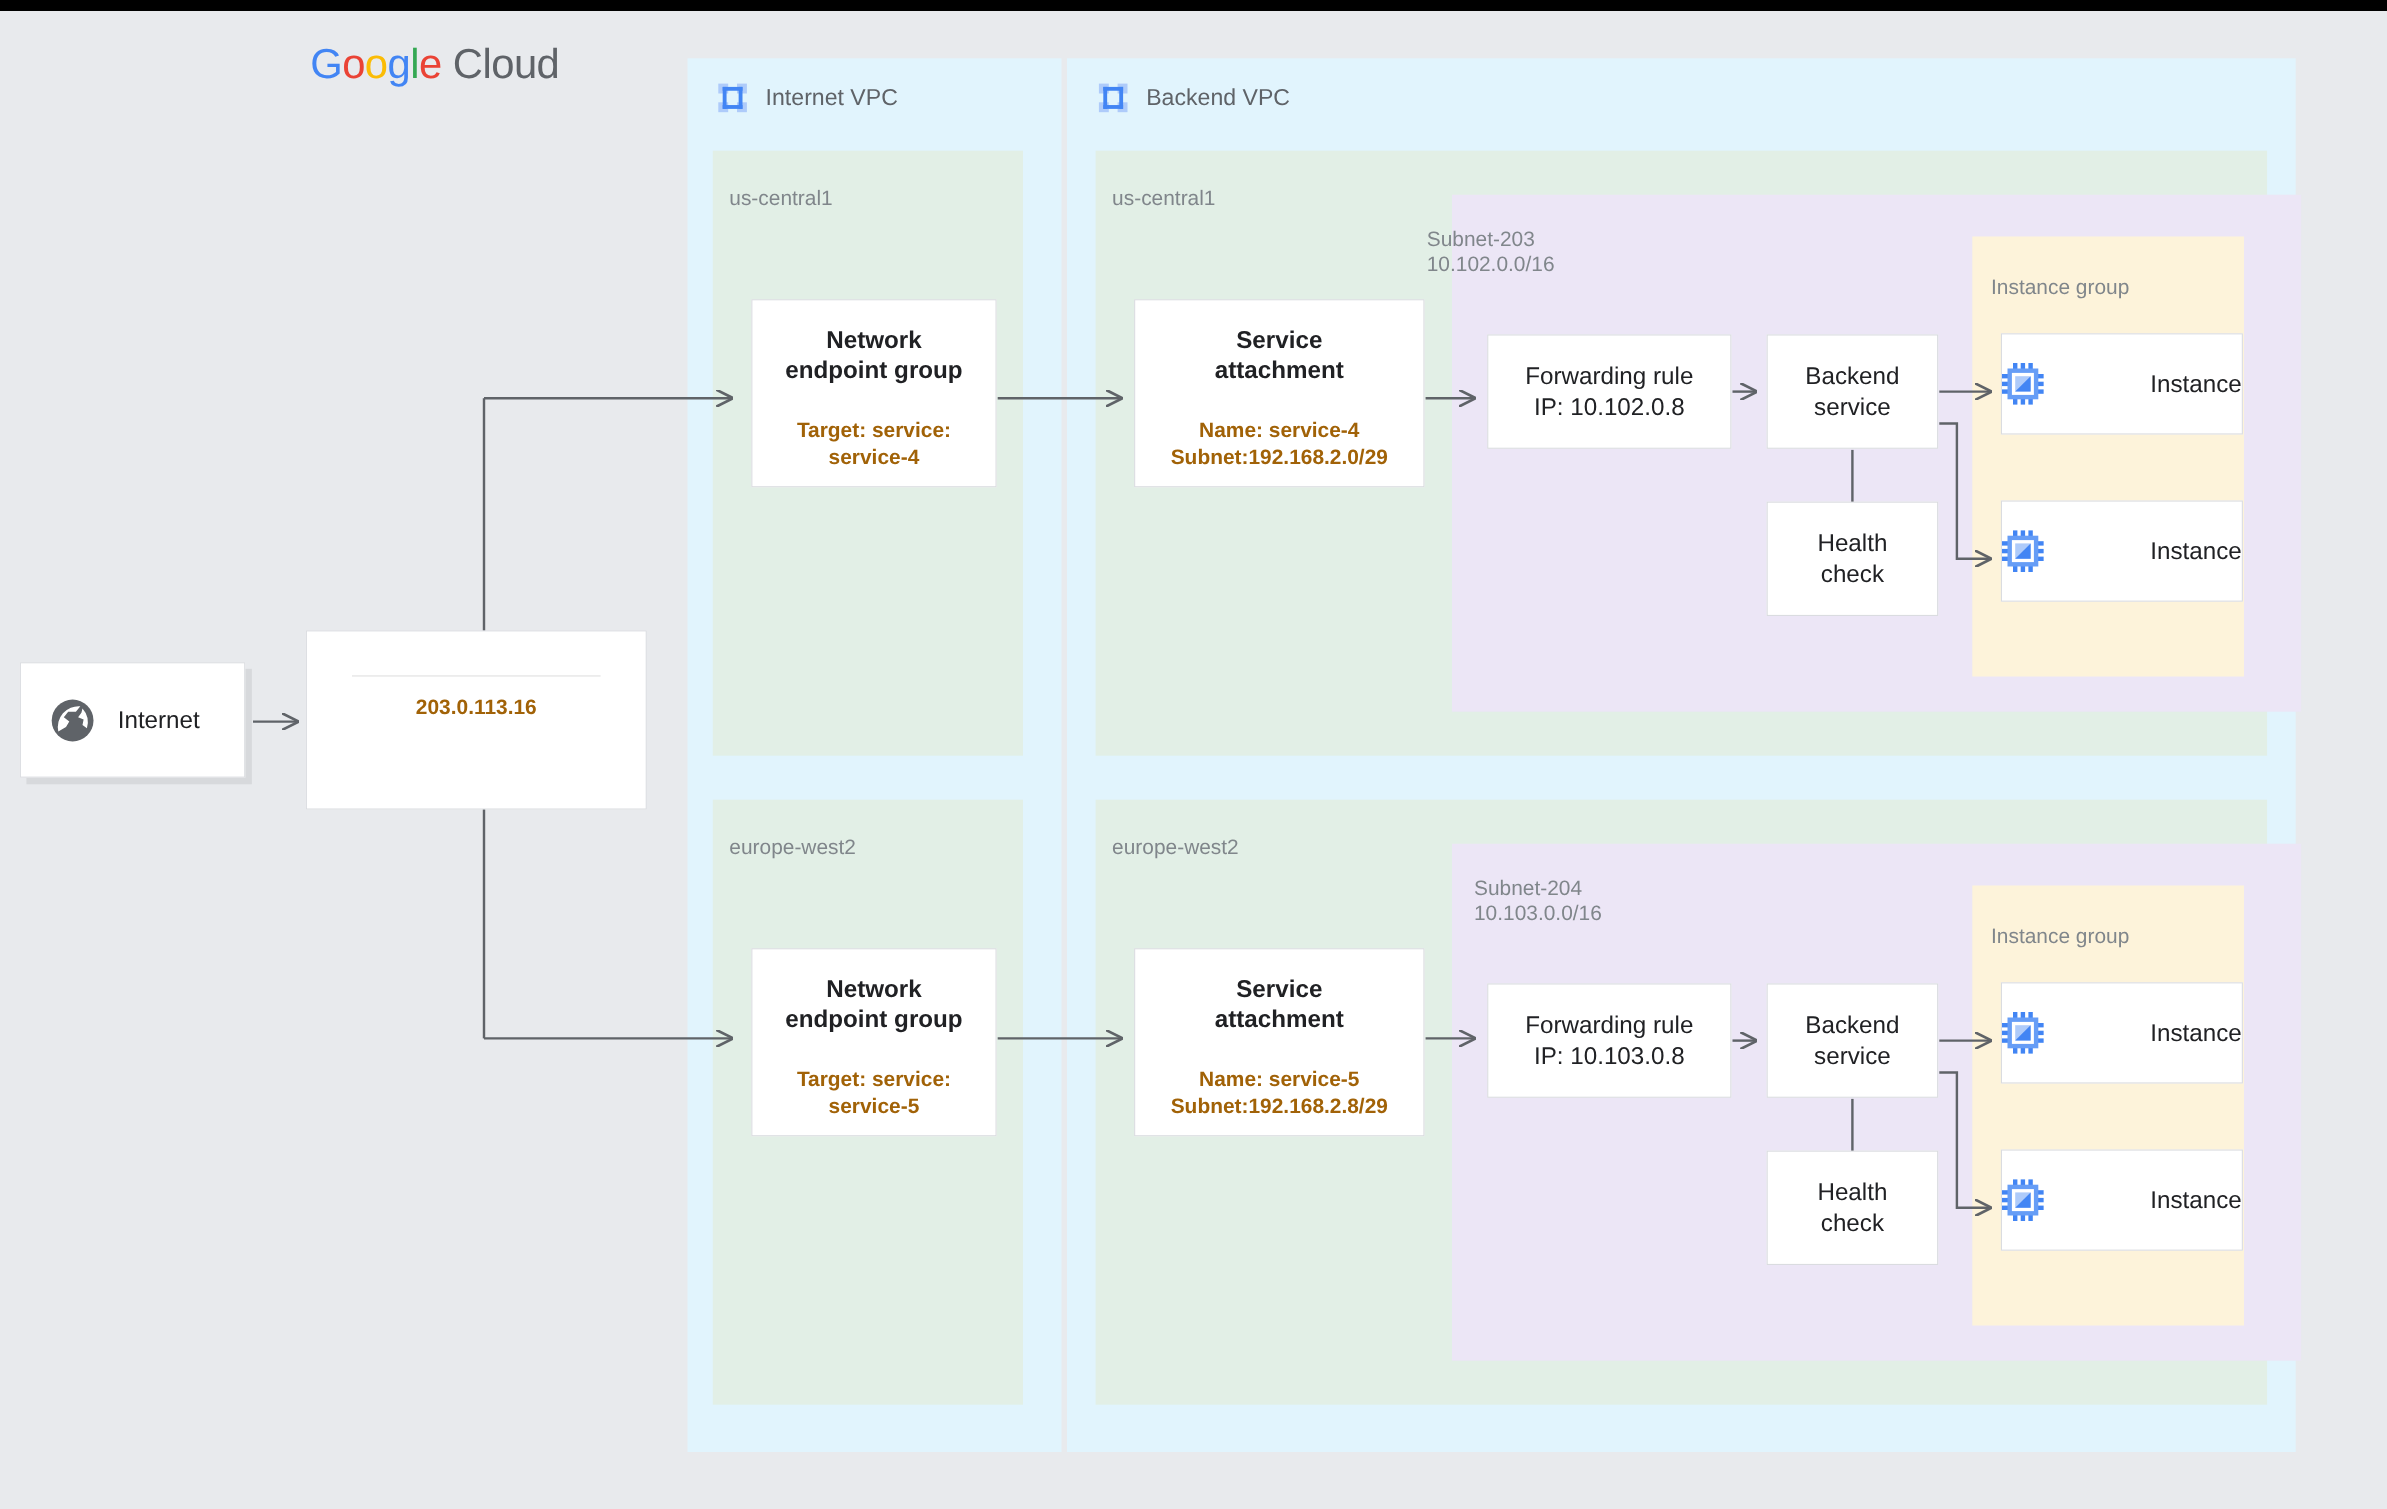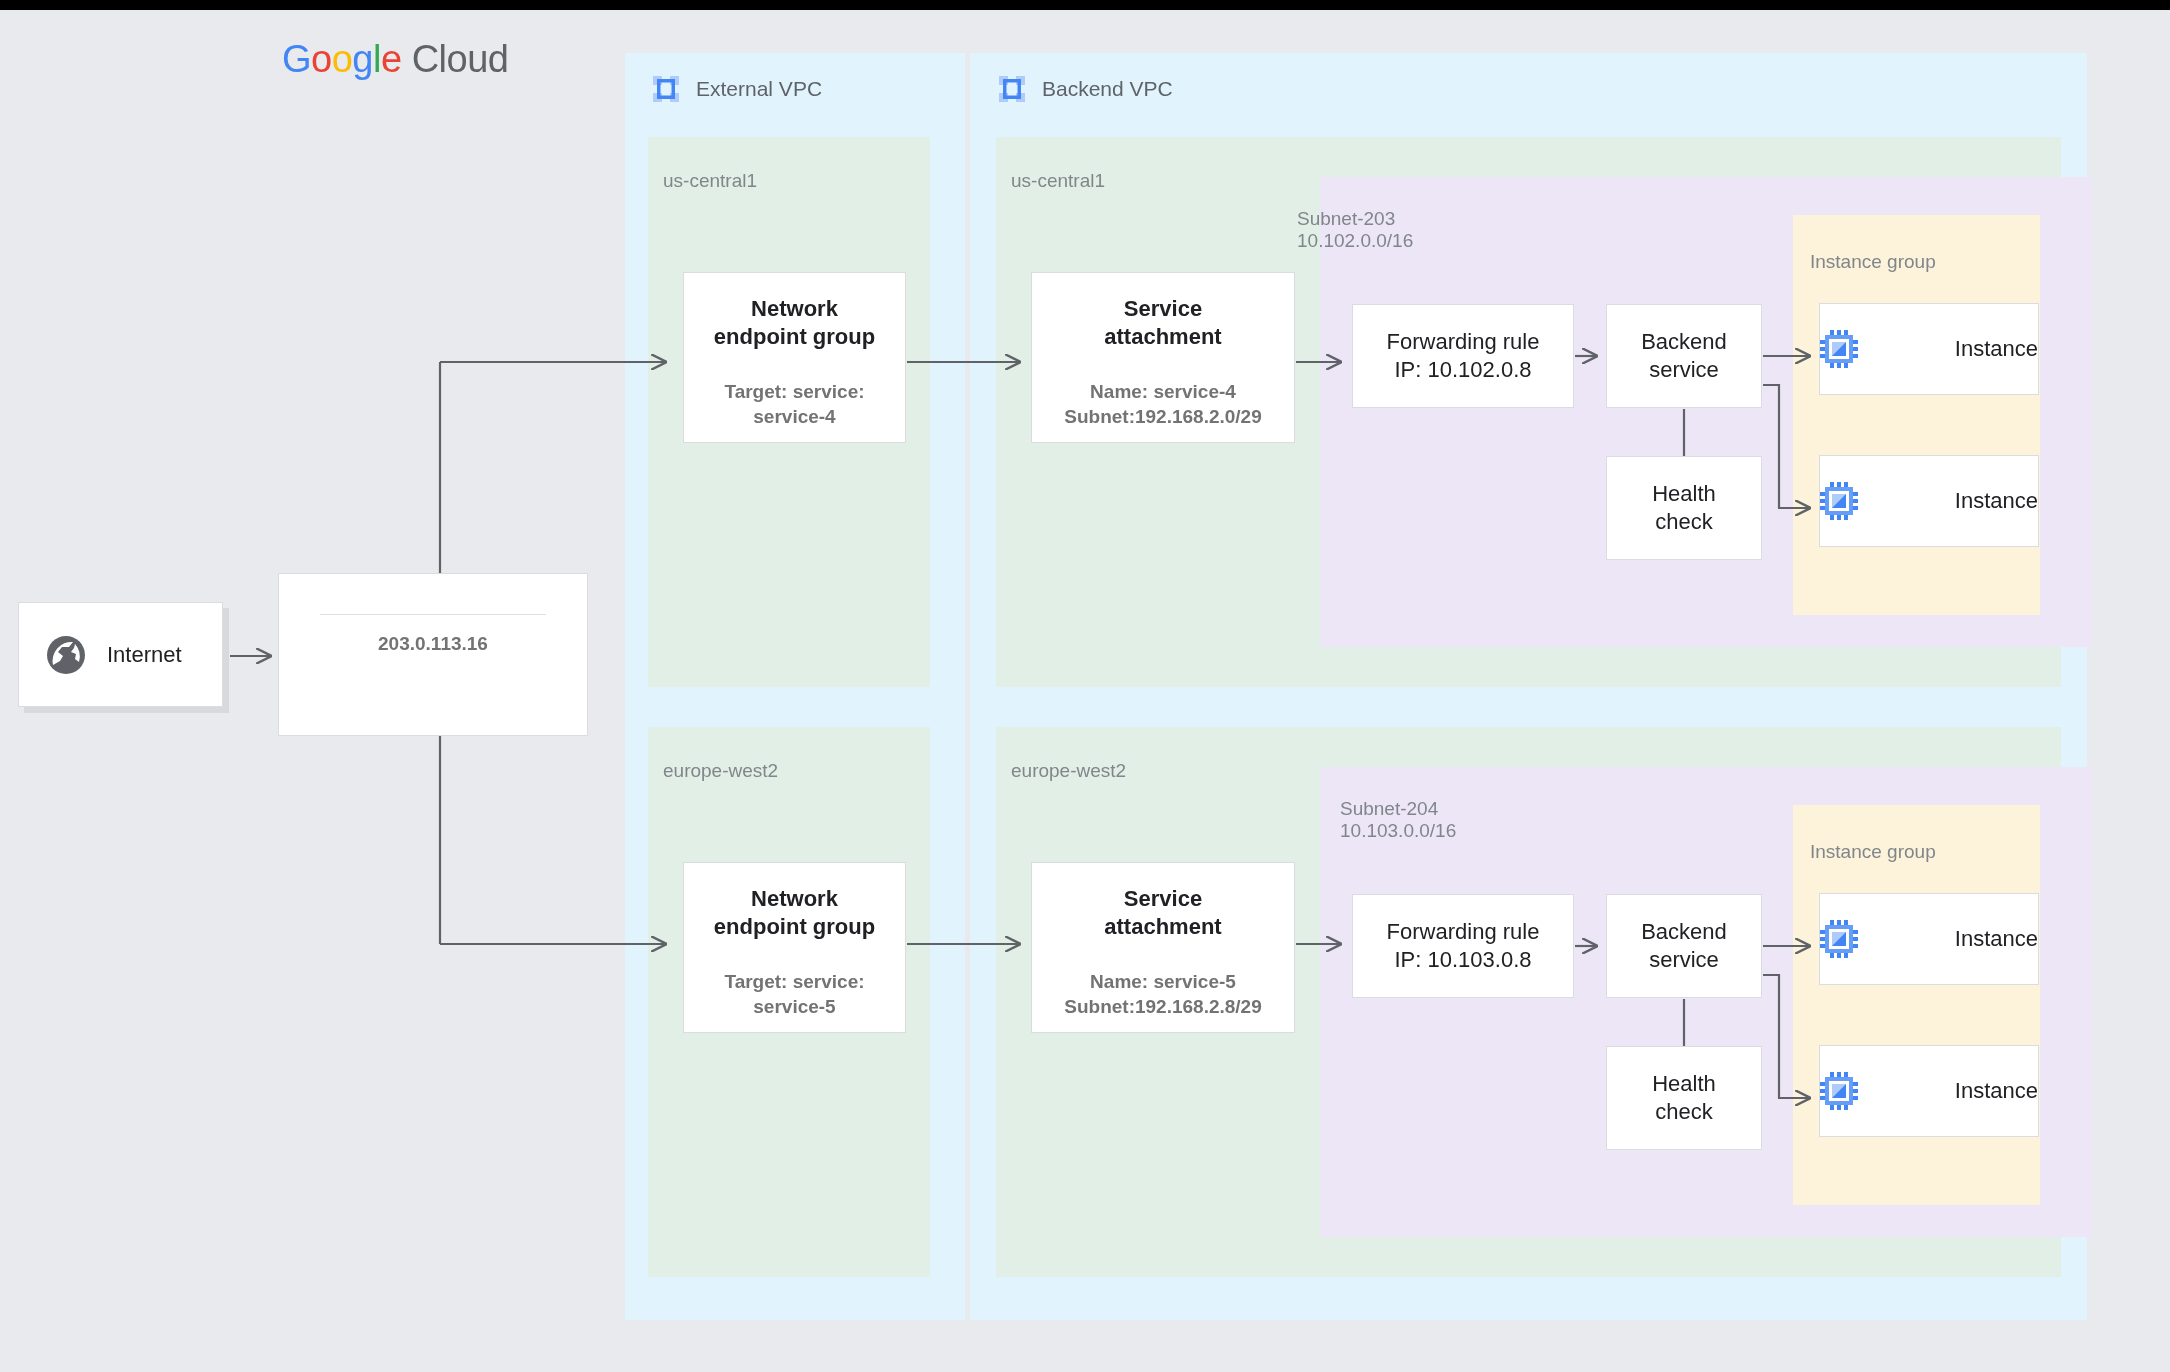--- a/index.html
+++ b/index.html
@@ -89,21 +89,21 @@
   }
   .box-title {
     font-size: 22px;
     color: #202124;
     line-height: 28px;
     text-align: center;
     white-space: pre-line;
   }
   .box-sub {
     font-size: 19px;
-    color: #737373;
+    color: #a16207;
     line-height: 25px;
     text-align: center;
     white-space: pre-line;
   }
   .divider {
     width: 76%;
     height: 1px;
     background: #e0e0e0;
     margin: 14px 0 14px 0;
   }
@@ -172,21 +172,21 @@
         <rect x="3" y="3" width="9" height="9" fill="#aecbfa"></rect>
         <rect x="20" y="3" width="9" height="9" fill="#aecbfa"></rect>
         <rect x="3" y="20" width="9" height="9" fill="#aecbfa"></rect>
         <rect x="20" y="20" width="9" height="9" fill="#aecbfa"></rect>
         <rect x="7" y="6" width="3.5" height="20" fill="#4285f4"></rect>
         <rect x="21.5" y="6" width="3.5" height="20" fill="#4285f4"></rect>
         <rect x="7" y="6" width="18" height="3.5" fill="#4285f4"></rect>
         <rect x="7" y="22.5" width="18" height="3.5" fill="#4285f4"></rect>
       </svg>
     </span>
-    <span class="vlabel">External VPC</span>
+    <span class="vlabel">Internet VPC</span>
   </div>
 
   <div class="panel region" style="left:648px; top:137px; width:282px; height:550px;"></div>
   <div class="panel-label" style="left:663px; top:170px;">us-central1</div>
 
   <div class="box padbox" style="left:683px; top:272px; width:223px; height:171px;">
     <span class="box-title">Network
 endpoint group</span>
     <span class="divider"></span>
     <span class="box-sub">Target: service:

